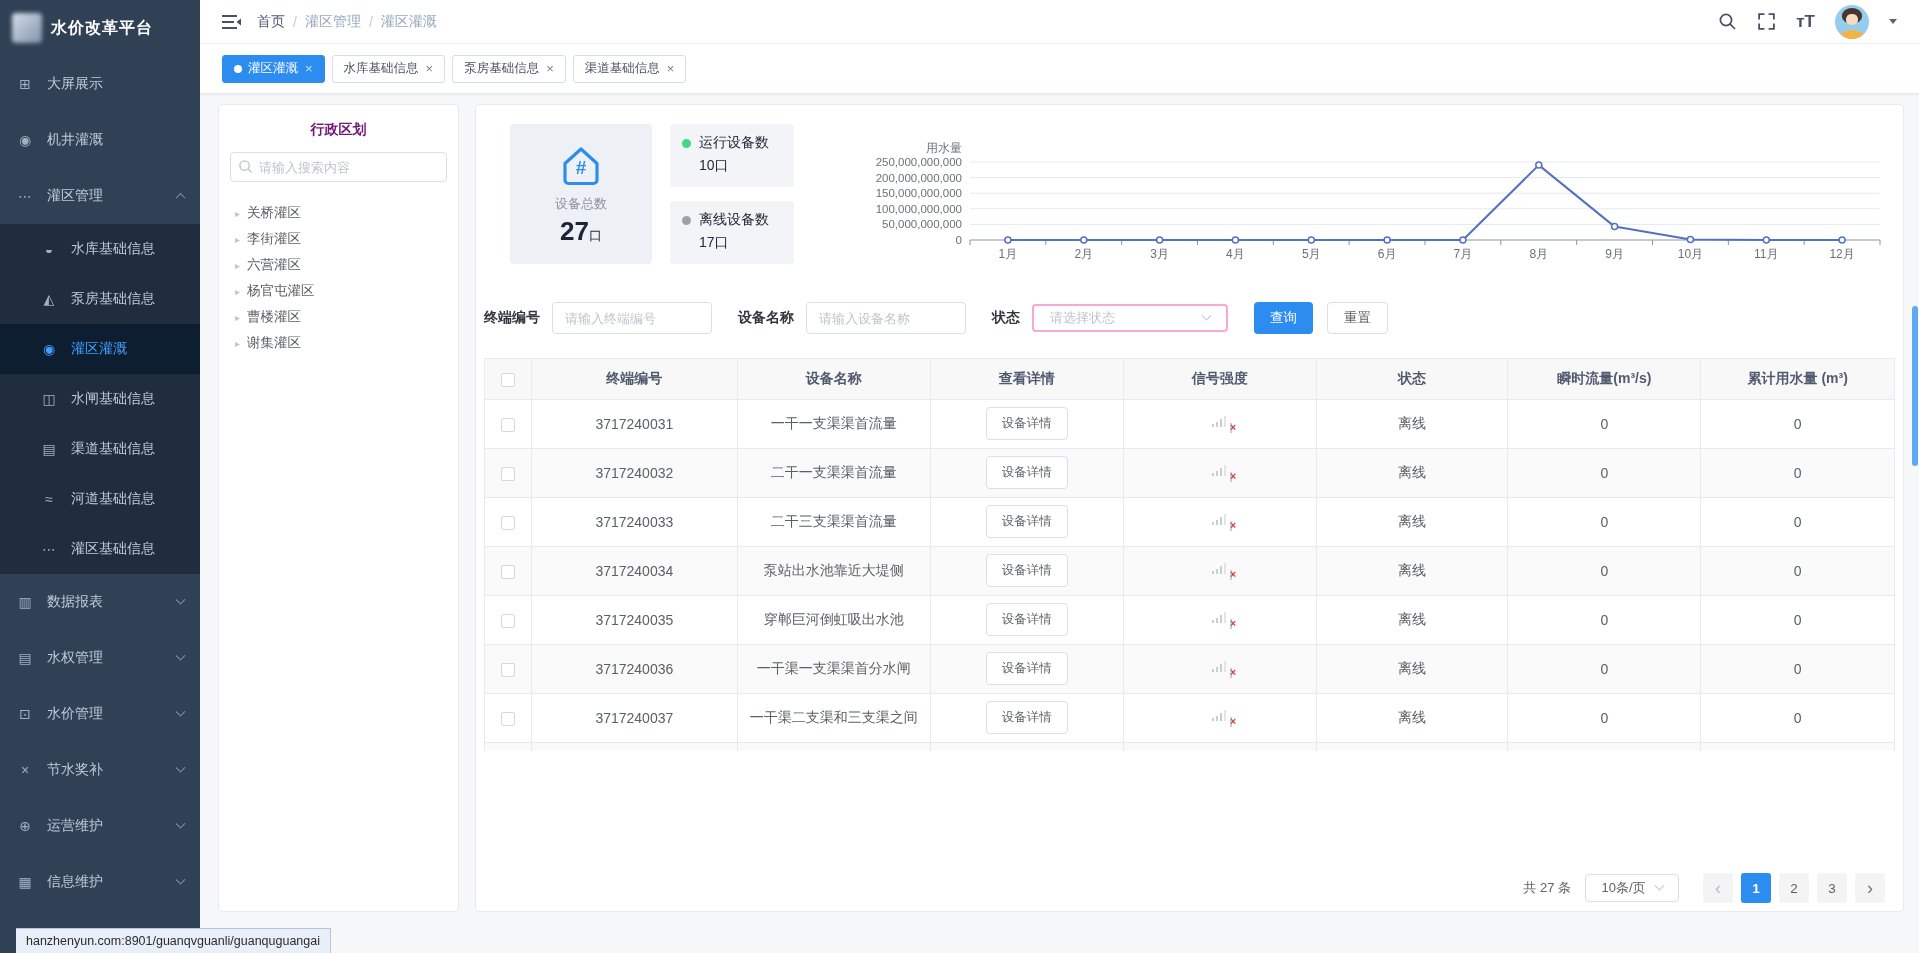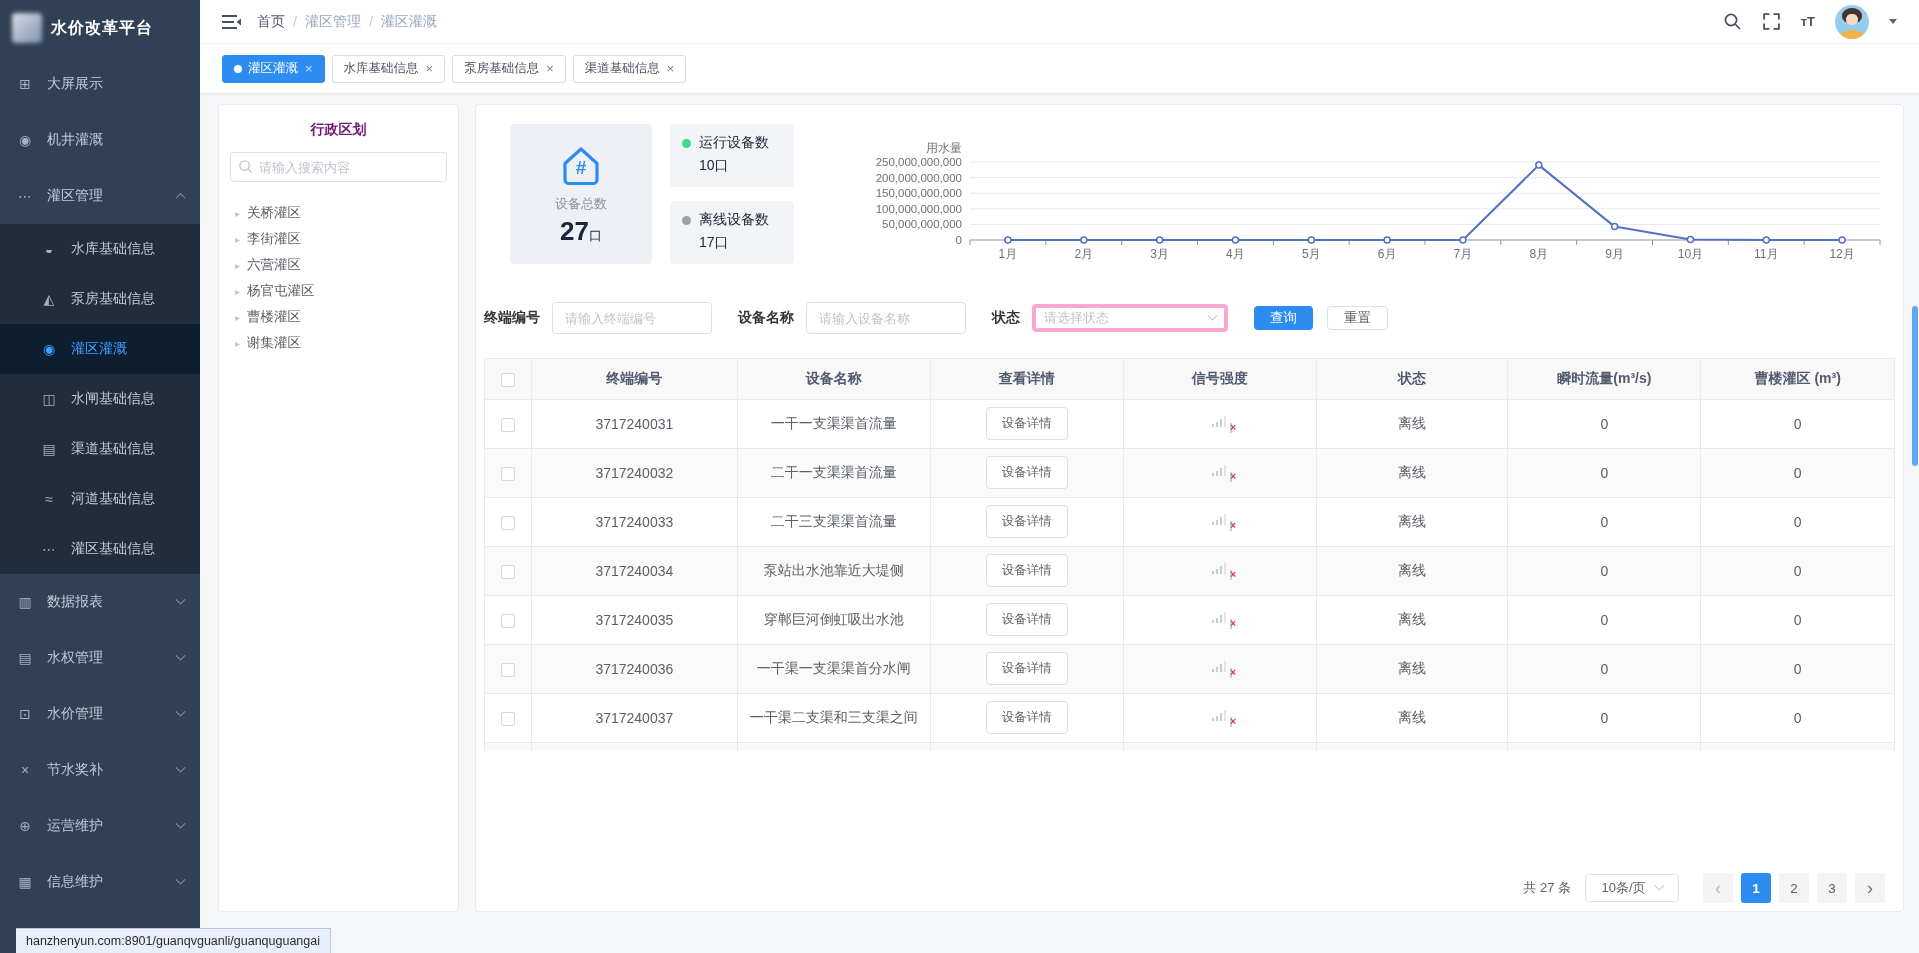--- a/index.html
+++ b/index.html
@@ -29,21 +29,21 @@
 
   
   .main { flex:1; min-width:0; display:flex; flex-direction:column; }
   .navbar { height:44px; background:#fff; display:flex; align-items:center; gap:16px; padding:0 22px; border-bottom:1px solid #f0f1f3; position:relative; z-index:3; }
   .hamburger { cursor:pointer; display:flex; }
   .crumb { display:flex; align-items:center; gap:8px; font-size:14px; color:#515a6e; }
   .crumb .light { color:#97a8be; }
   .crumb .sep { color:#c3ccd9; }
   .nav-right { margin-left:auto; display:flex; align-items:center; gap:20px; }
   .nav-icon { color:#495060; cursor:pointer; display:flex; align-items:center; }
-  .tt { font-size:13px; color:#495060; font-weight:bold; }
+  .tt { font-size:17px; color:#495060; font-weight:bold; }
   .avatar { width:34px; height:34px; border-radius:50%; background:#96cdef; position:relative; overflow:hidden; cursor:pointer; }
   .avatar .shirt { position:absolute; bottom:-5px; left:5px; width:24px; height:14px; border-radius:50%; background:#f3b445; }
   .avatar .hair { position:absolute; top:3px; left:7px; width:20px; height:15px; border-radius:50% 50% 42% 42%; background:#45362f; }
   .avatar .face { position:absolute; top:9px; left:11px; width:12px; height:11px; border-radius:46%; background:#f7d9c4; }
   .caret-down { width:0; height:0; border-left:4px solid transparent; border-right:4px solid transparent; border-top:5px solid #5a6572; cursor:pointer; }
 
   .tabsbar { height:50px; background:#fff; border-bottom:1px solid #e4e7ed; box-shadow:0 1px 3px rgba(0,21,41,.05); display:flex; align-items:center; gap:7px; padding:0 22px; position:relative; z-index:2; }
   .tab { height:28px; display:flex; align-items:center; gap:6px; padding:0 11px; background:#fff; border:1px solid #d8dce5; border-radius:3px; font-size:12.5px; color:#495060; cursor:pointer; }
   .tab.active { background:#2d8cf0; border-color:#2d8cf0; color:#fff; }
   .tab .dot { width:8px; height:8px; border-radius:50%; background:#fff; }
@@ -77,23 +77,23 @@
 
   .chart-wrap { flex:1; min-width:0; position:relative; margin-left:8px; }
   .chart-title { position:absolute; top:-3px; left:0; right:0; padding-left:90px; text-align:center; font-size:17px; font-weight:bold; color:#1f1f1f; white-space:nowrap; }
   .chart-svg { position:absolute; top:18px; left:0; }
 
   .filter-row { display:flex; align-items:center; margin-top:38px; font-size:14px; color:#33383f; flex-shrink:0; }
   .filter-row label { font-weight:bold; margin-right:12px; }
   .f-input { width:160px; height:32px; border:1px solid #dcdfe6; border-radius:4px; padding:0 12px; font-size:13px; color:#606266; outline:none; font-family:inherit; }
   .f-input::placeholder { color:#bfc4cc; }
   .f-gap { width:26px; }
-  .f-select { width:196px; height:28px; border:4px solid #f9a8d4; border-radius:4px; padding:0 8px; display:flex; align-items:center; justify-content:space-between; color:#bfc4cc; font-size:13px; cursor:pointer; }
+  .f-select { width:196px; height:28px; border:2px solid #f9a8d4; border-radius:4px; padding:0 16px; display:flex; align-items:center; justify-content:space-between; color:#bfc4cc; font-size:13px; cursor:pointer; }
   .sel-chev { width:7px; height:7px; border-right:1.5px solid #c0c4cc; border-bottom:1.5px solid #c0c4cc; transform:rotate(45deg) translate(-2px,-2px); }
-  .btn { height:24px; border-radius:4px; font-size:13.5px; display:flex; align-items:center; justify-content:center; cursor:pointer; padding:0 16px; }
+  .btn { height:32px; border-radius:4px; font-size:13.5px; display:flex; align-items:center; justify-content:center; cursor:pointer; padding:0 16px; }
   .btn-primary { background:#2d8cf0; color:#fff; margin-left:26px; }
   .btn-plain { background:#fff; color:#606266; border:1px solid #dcdfe6; margin-left:14px; }
 
   .table-wrap { margin-top:24px; height:393px; overflow:hidden; border:1px solid #e8eaec; border-bottom:none; flex-shrink:0; }
   table { width:100%; border-collapse:collapse; table-layout:fixed; font-size:14px; color:#5a6067; }
   th, td { text-align:center; border-bottom:1px solid #e8eaec; border-right:1px solid #e8eaec; overflow:hidden; white-space:nowrap; }
   th:last-child, td:last-child { border-right:none; }
   thead th { height:40px; background:#f8f8f9; color:#515a6e; font-weight:bold; }
   td { height:49px; }
   tbody tr:nth-child(even) { background:#fafafa; }
@@ -428,21 +428,21 @@
             </colgroup>
             <thead>
               <tr>
                 <th><span class="cb"></span></th>
                 <th>终端编号</th>
                 <th>设备名称</th>
                 <th>查看详情</th>
                 <th>信号强度</th>
                 <th>状态</th>
                 <th>瞬时流量(m³/s)</th>
-                <th>曹楼灌区 (m³)</th>
+                <th>累计用水量 (m³)</th>
               </tr>
             </thead>
             <tbody id="table-body">
                 <tr>
     <td><span class="cb"></span></td>
     <td>3717240031</td>
     <td>一干一支渠渠首流量</td>
     <td><span class="detail-btn">设备详情</span></td>
     <td><span class="sig"><i></i><i></i><i></i><i></i><i class="sx">×</i></span></td>
     <td>离线</td>

